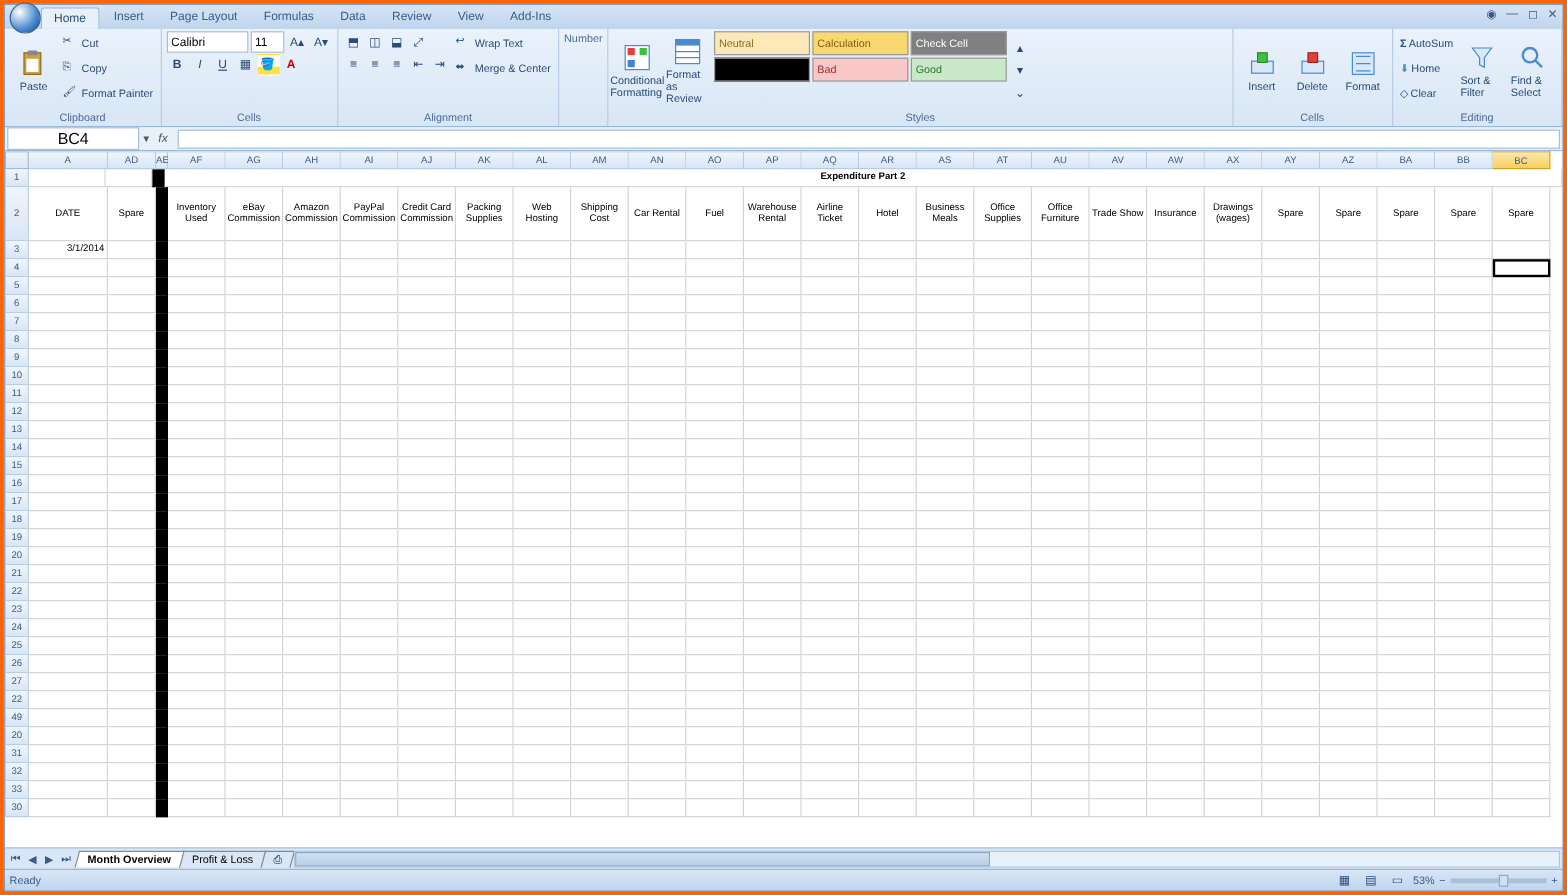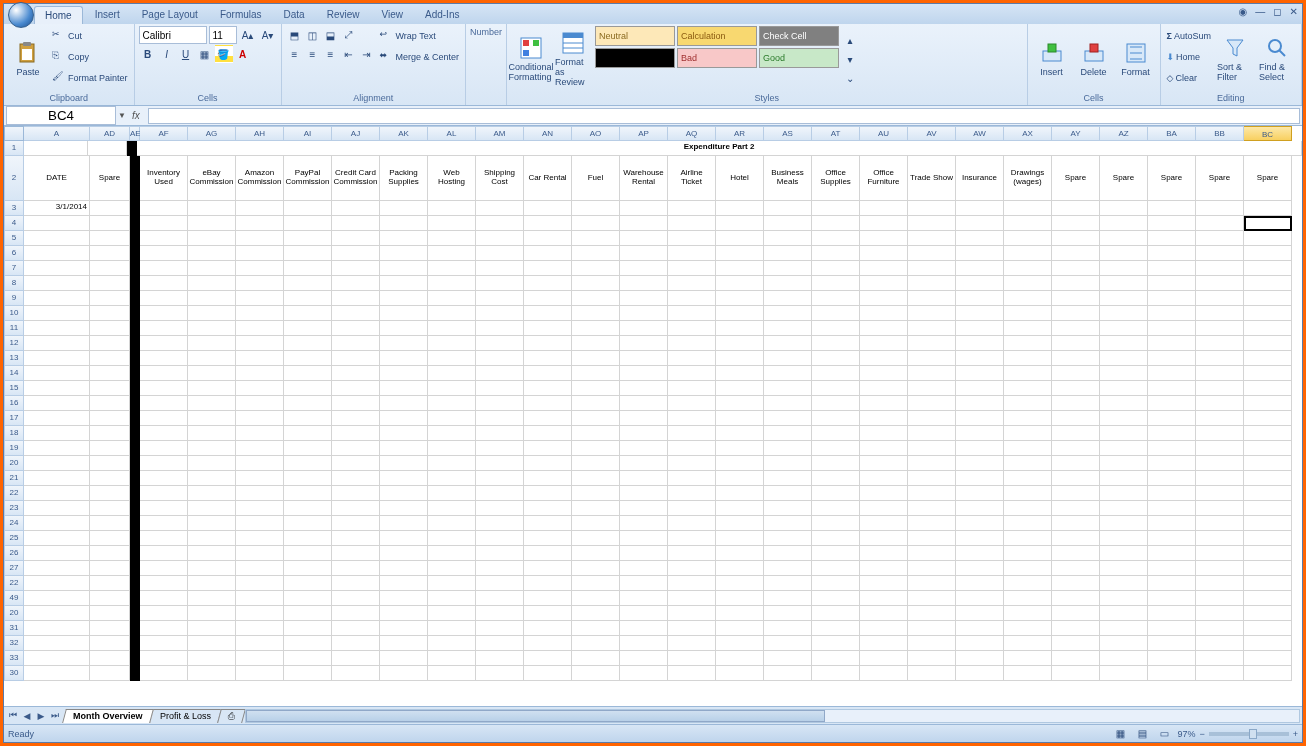--- a/index.html
+++ b/index.html
@@ -1337,21 +1337,21 @@
         <div class="hscroll-thumb"></div>
       </div>
   </div>
 
   <div class="statusbar">
     <span>Ready</span>
     <div class="zoom">
       <span class="toolbtn">▦</span>
       <span class="toolbtn">▤</span>
       <span class="toolbtn">▭</span>
-      <span>97%</span>
+      <span>53%</span>
       <span>−</span>
       <div class="zoom-slider">
           <div class="zoom-thumb"></div>
         </div>
       <span>+</span>
     </div>
   </div>
 
 </div>
 

